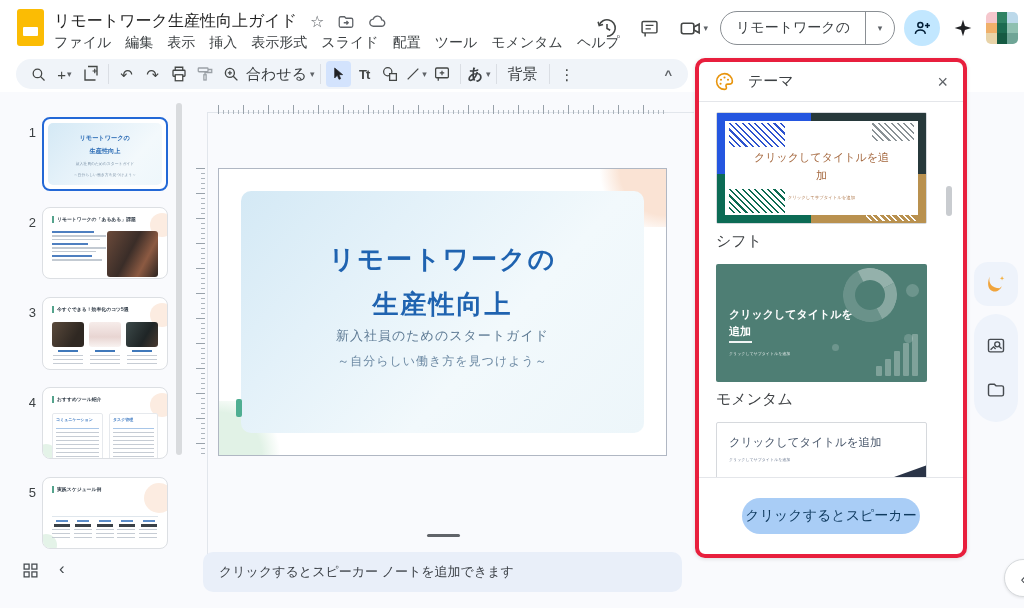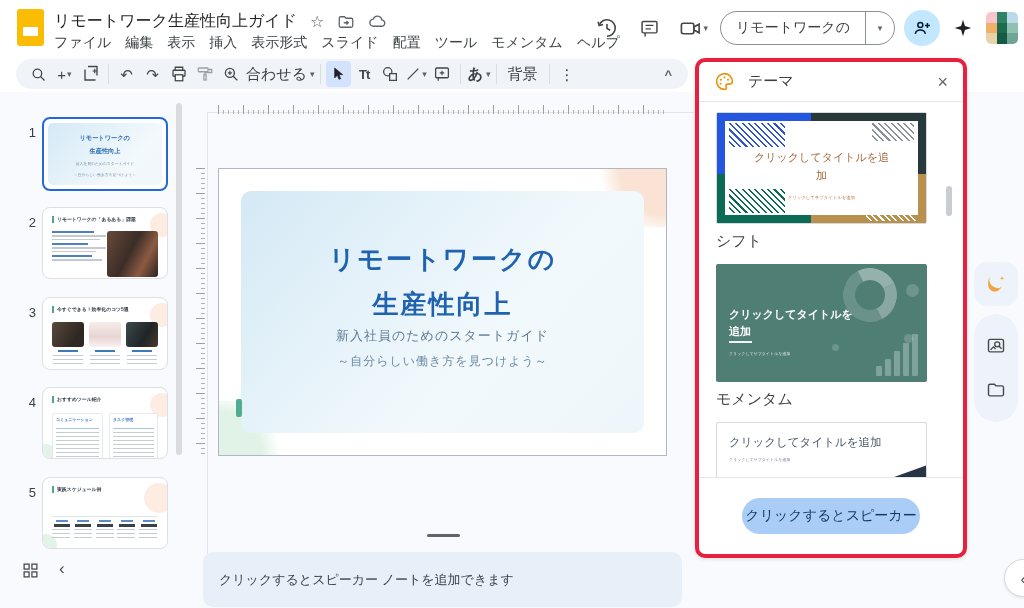--- a/index.html
+++ b/index.html
@@ -62,21 +62,21 @@
 .slide{position:absolute;left:218px;top:76px;width:449px;height:288px;background:#fff;border:1px solid #b0b7c3}
 .slide-blob-p{position:absolute;right:0;top:0;width:72px;height:58px;background:radial-gradient(circle at 100% 0,#fae3d4 0 50%,rgba(250,227,212,0) 72%)}
 .slide-blob-m{position:absolute;left:0;bottom:0;width:66px;height:54px;background:radial-gradient(circle at 0 100%,#e1f2e6 0 50%,rgba(225,242,230,0) 72%)}
 .slide-card{position:absolute;left:22px;top:22px;right:22px;bottom:22px;border-radius:10px;background:linear-gradient(132deg,#d4e9f5 0%,#e3f1f9 30%,#f2f9fc 62%,#edf6fa 100%)}
 .slide-acc{position:absolute;left:17px;bottom:38px;width:6px;height:18px;background:#4fae92;border-radius:2px}
 .slide-t1{position:absolute;left:0;top:73px;width:100%;text-align:center;font-size:26px;font-weight:bold;color:#1f63b0;letter-spacing:2px}
 .slide-t2{position:absolute;left:0;top:118px;width:100%;text-align:center;font-size:26px;font-weight:bold;color:#1f63b0;letter-spacing:2px}
 .slide-s1{position:absolute;left:0;top:158px;width:100%;text-align:center;font-size:13px;color:#5d7a94;letter-spacing:1px}
 .slide-s2{position:absolute;left:0;top:184px;width:100%;text-align:center;font-size:12px;color:#6c89a3;letter-spacing:1px}
 .notes-handle{position:absolute;left:427px;top:442px;width:33px;height:3px;background:#606469;border-radius:2px}
-.notes-bar{position:absolute;left:203px;top:460px;width:479px;height:55px;background:#e9eff9;border-radius:10px;display:flex;align-items:center;padding-left:16px;font-size:13px;color:#3a3f45}
+.notes-bar{position:absolute;left:203px;top:460px;width:479px;height:40px;background:#e9eff9;border-radius:10px;display:flex;align-items:center;padding-left:16px;font-size:13px;color:#3a3f45}
 .bl-grid{position:absolute;left:22px;top:470px}
 .bl-chev{position:absolute;left:59px;top:467px;font-size:17px;color:#454a4f}
 
 .theme-panel{position:absolute;left:695px;top:58px;width:272px;height:500px;background:#fff;border:4px solid #e81f3d;border-radius:10px;box-shadow:0 1px 4px rgba(0,0,0,.12)}
 .tp-header{position:absolute;left:0;top:0;right:0;height:40px;display:flex;align-items:center;padding:0 15px;border-bottom:1px solid #e4e6ea}
 .tp-title{font-size:15px;color:#3c4043;margin-left:13px}
 .tp-close{margin-left:auto;font-size:18px;color:#5f6368;line-height:1}
 .tp-list{position:absolute;left:0;top:41px;right:0;bottom:77px;overflow:hidden}
 .theme-thumb{position:relative;margin-left:17px;width:211px;border-radius:2px;overflow:hidden}
 .theme-name{margin:8px 0 13px 17px;font-size:15px;color:#3f4245}

